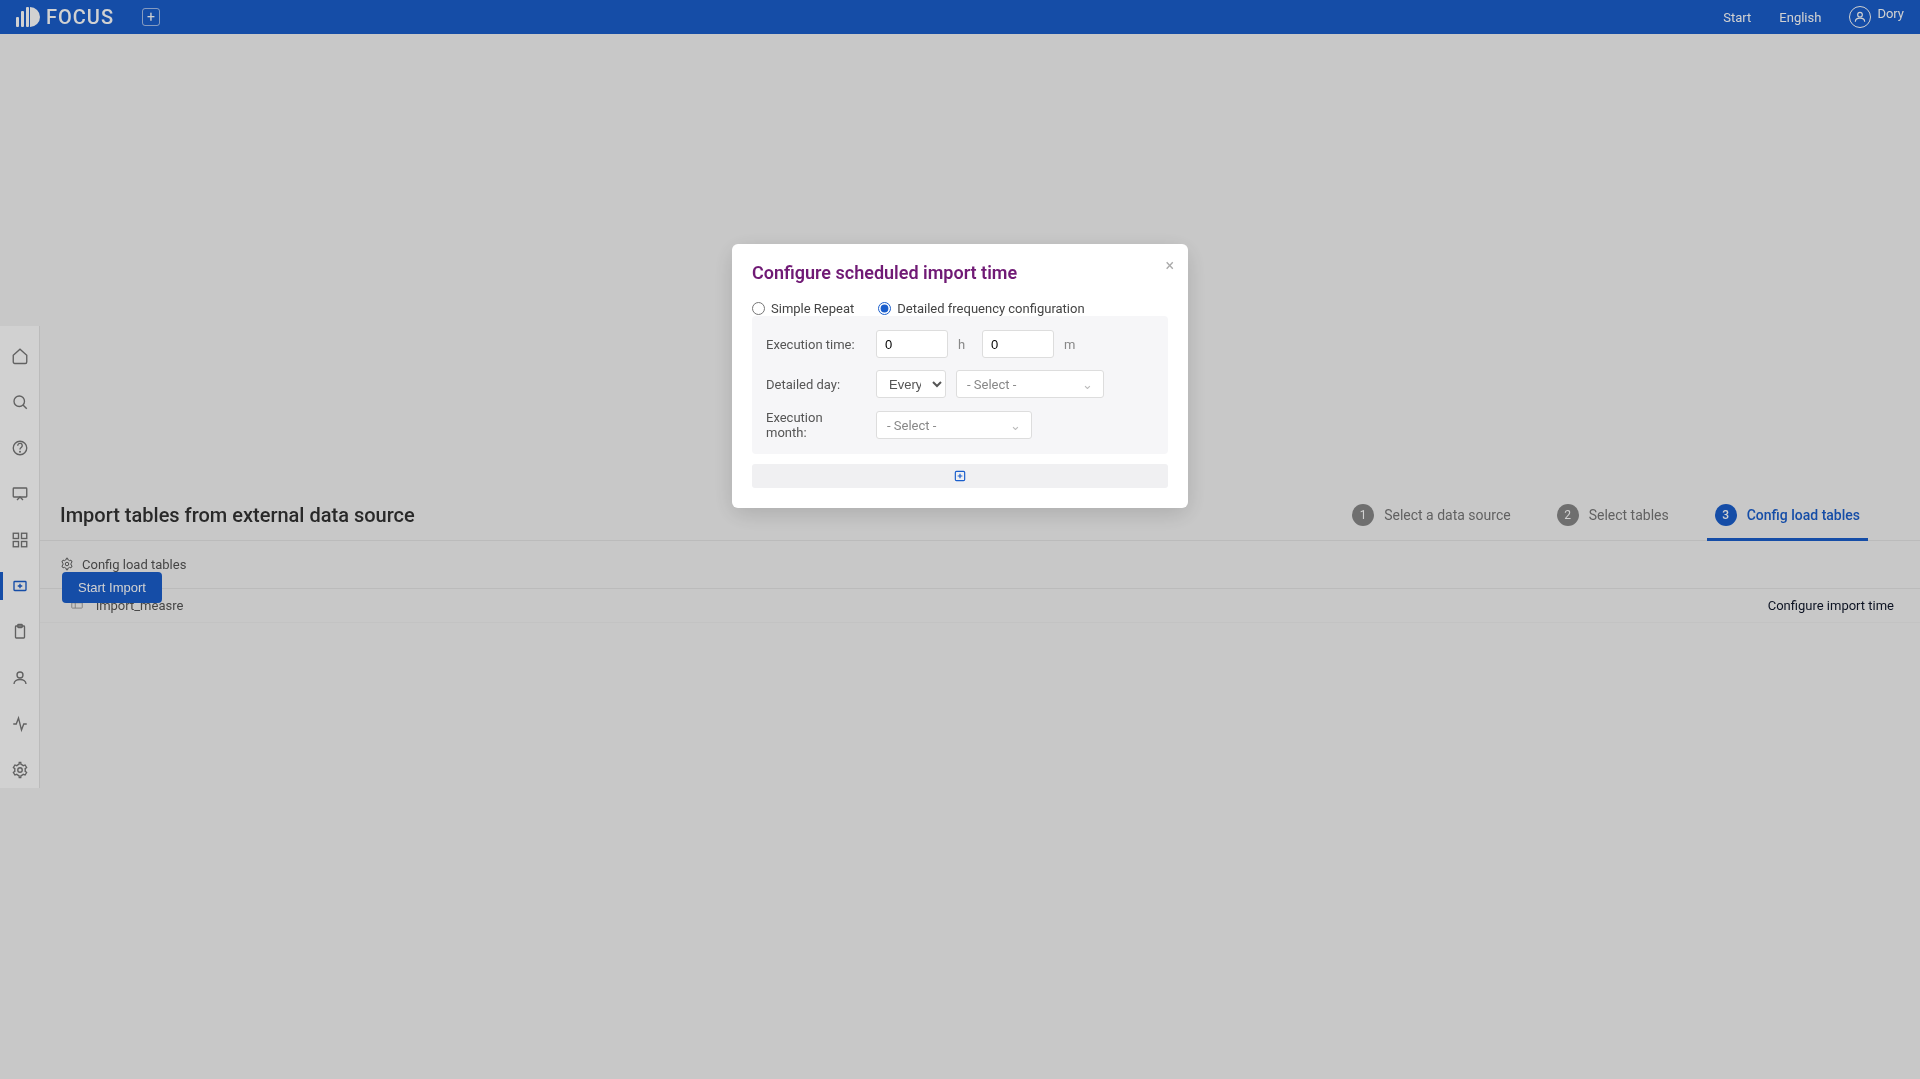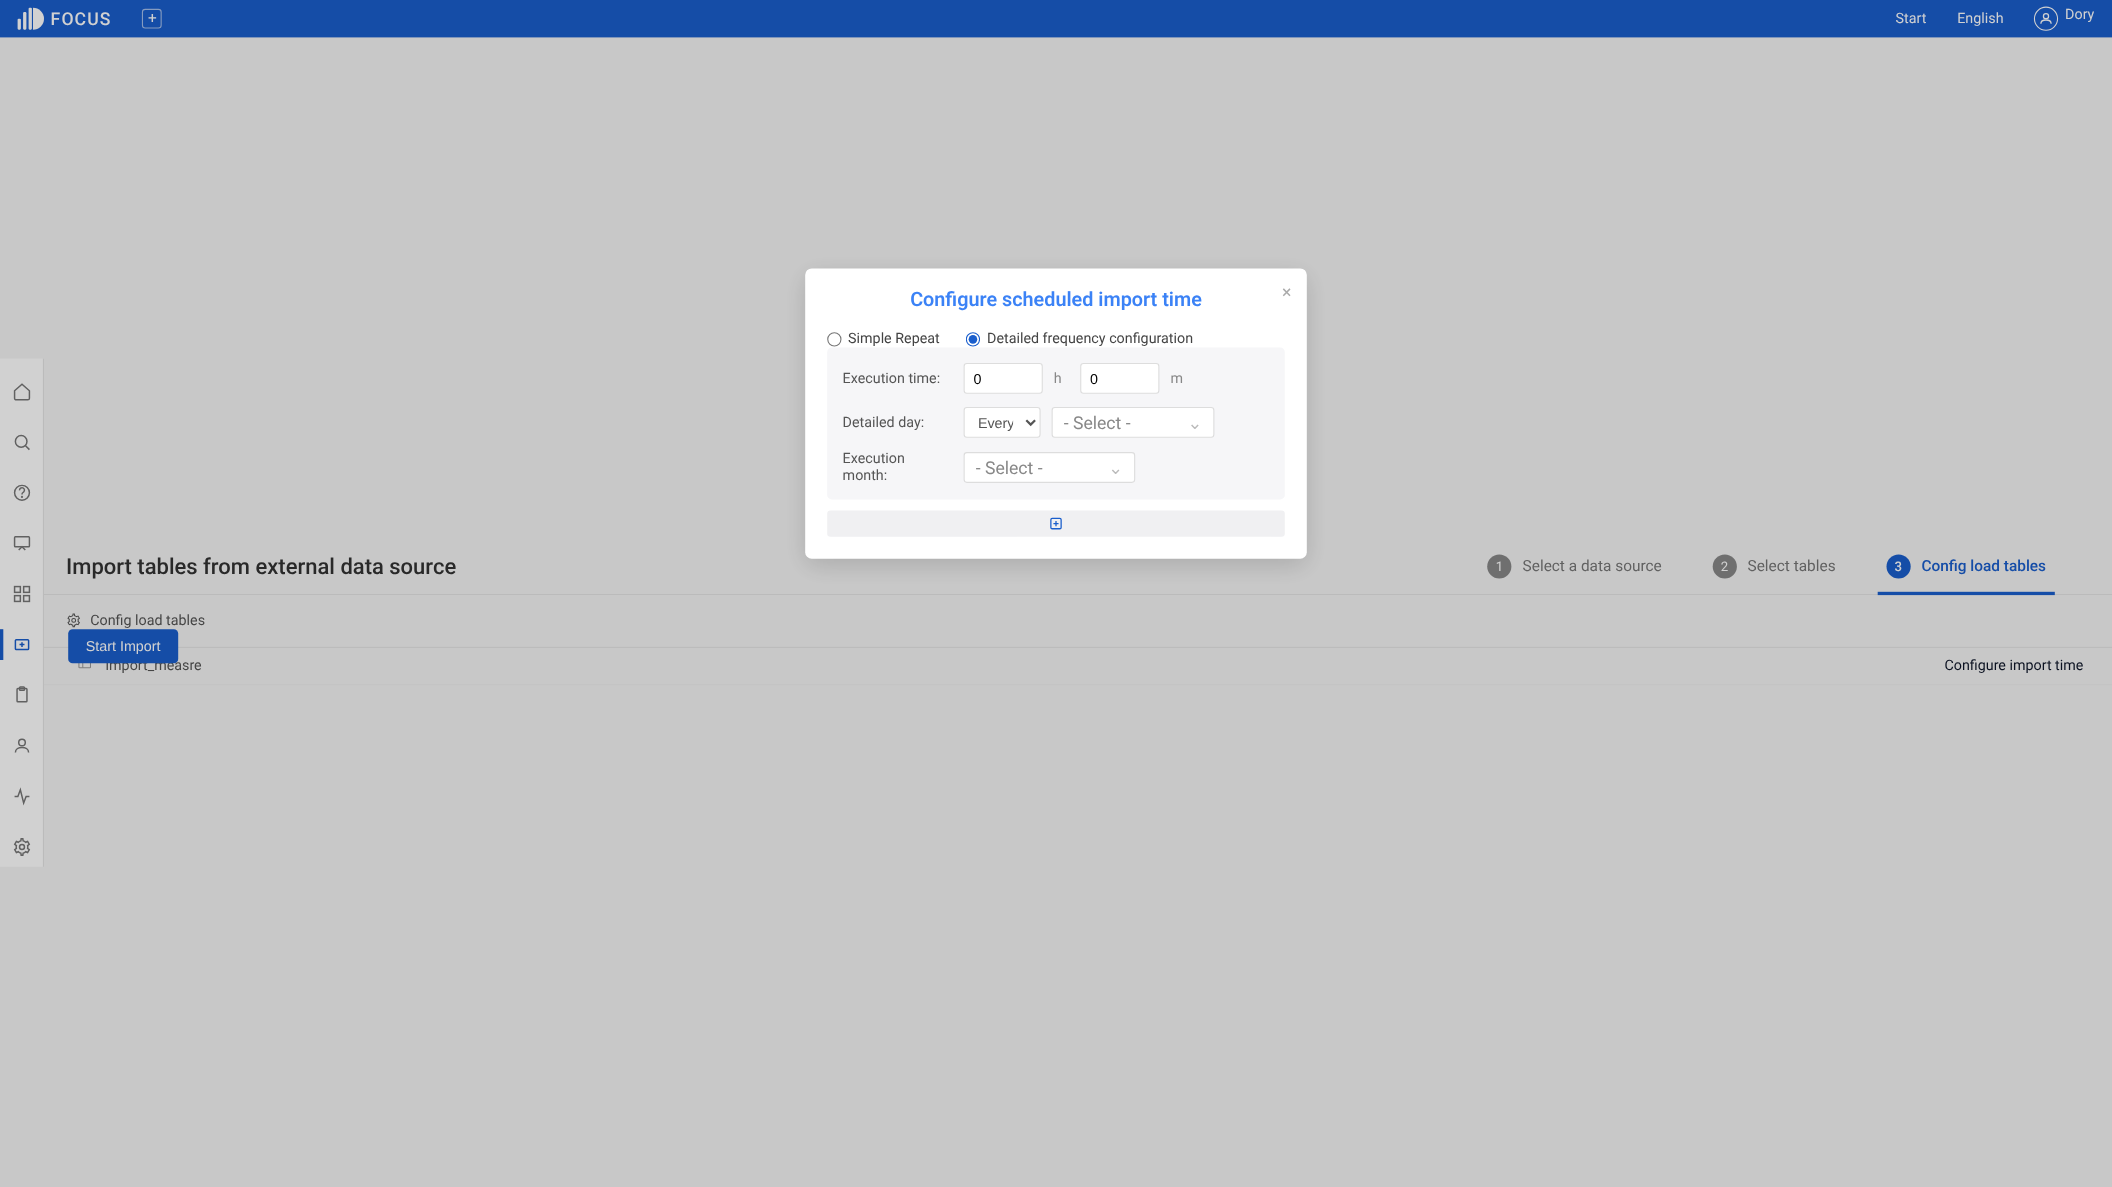--- a/index.html
+++ b/index.html
@@ -1,20 +1,20 @@
 <!DOCTYPE html>
 <html><head>
 <meta charset="utf-8">
 <style>
 * { box-sizing: border-box; margin: 0; padding: 0; }
 body { font-family: -apple-system, BlinkMacSystemFont, "Segoe UI", Roboto, Arial, sans-serif; font-size: 14px; color: #333; background: #f5f5f5; }
 
 
 .header { height: 34px; background: #1a5ecc; display: flex; align-items: center; padding: 0 16px; color: #fff; }
-.logo { display: flex; align-items: center; gap: 6px; font-size: 16px; font-weight: 500; letter-spacing: 1px; }
+.logo { display: flex; align-items: center; gap: 6px; font-size: 20px; font-weight: 500; letter-spacing: 1px; }
 .logo-bars { display: flex; align-items: flex-end; gap: 2px; }
 .logo-bars span { width: 3px; background: #fff; border-radius: 1px; }
 .logo-bars span:nth-child(1){height:10px}
 .logo-bars span:nth-child(2){height:16px}
 .logo-bars span:nth-child(3){height:20px}
 .logo-bars .half{width:10px;height:20px;background:#fff;border-radius:0 10px 10px 0;margin-left:-1px}
 .header-add { margin-left: 28px; width: 18px; height: 18px; border: 1px solid rgba(255,255,255,.6); border-radius: 3px; display:flex;align-items:center;justify-content:center;color:#fff;font-size:14px;cursor:pointer }
 .header-right { margin-left: auto; display: flex; align-items: center; gap: 28px; font-size: 13px; }
 .header-user { display: flex; align-items: flex-start; gap: 6px; }
 .avatar-circle { width: 22px; height: 22px; border: 1.5px solid #fff; border-radius: 50%; display:flex;align-items:center;justify-content:center }
@@ -45,34 +45,34 @@
 .table-row { height: 34px; display:flex; align-items:center; padding: 0 26px 0 70px; border-bottom:1px solid #eee; font-size:13px; color:#555 }
 .table-row .row-icon { margin-right: 12px; margin-left:-40px; color:#999 }
 .table-row .row-link { margin-left:auto; color:#0f172a; cursor:pointer }
 
 .start-btn { position:absolute; left:22px; bottom:20px; background:#1a5ecc; color:#fff; border:none; border-radius:4px; padding:8px 16px; font-size:13px; cursor:pointer }
 
 
 .overlay { position:fixed; inset:0; background:rgba(0,0,0,0.18); display:flex; align-items:flex-start; justify-content:center; }
 .modal { margin-top: 244px; width: 456px; background:#fff; border-radius:6px; box-shadow:0 6px 24px rgba(0,0,0,.15); padding: 18px 20px 20px; position:relative }
 .modal-close { position:absolute; top:12px; right:14px; color:#aaa; cursor:pointer; font-size:16px }
-.modal-title { text-align:center; font-size:18px; font-weight:600; color:#3b82f6; margin-bottom: 18px }
+.modal-title { text-align:left; font-size:18px; font-weight:600; color:#701a75; margin-bottom: 18px }
 .radio-row { display:flex; gap: 24px; font-size:13px; color:#444 }
 .radio-row label { display:flex; align-items:center; gap:6px; cursor:pointer }
 .radio-row input { accent-color:#1a5ecc }
 
 .config-block { background:#f6f6f8; border-radius:4px; padding: 14px 14px 14px 14px; }
 .cfg-row { display:flex; align-items:center; gap: 10px; margin-bottom: 12px; font-size:13px; color:#555 }
 .cfg-row:last-child { margin-bottom:0 }
 .cfg-label { width: 100px; }
 .num-input { width: 72px; height: 28px; border:1px solid #ddd; border-radius:3px; padding: 0 8px; font-size:13px }
 .unit { color:#888; width: 14px }
 .sel { height: 28px; border:1px solid #ddd; border-radius:3px; background:#fff; padding: 0 8px; font-size:13px; color:#555 }
 .sel-small { width: 70px }
-.faux-select { height: 28px; border:1px solid #ddd; border-radius:3px; background:#fff; padding: 0 10px; display:flex; align-items:center; justify-content:space-between; color:#888; cursor:pointer; font-size:16px }
+.faux-select { height: 28px; border:1px solid #ddd; border-radius:3px; background:#fff; padding: 0 10px; display:flex; align-items:center; justify-content:space-between; color:#888; cursor:pointer; font-size:13px }
 .faux-select .chev { color:#bbb }
 .fs-mid { width: 148px }
 .fs-wide { width: 156px }
 
 .add-bar { margin-top: 10px; height: 24px; background:#f0f0f2; border-radius:3px; display:flex; align-items:center; justify-content:center; cursor:pointer }
 .add-bar svg { width:14px;height:14px;color:#1a5ecc }
 
 .modal-foot { display:flex; justify-content:flex-end; margin-top: 28px }
 .submit-btn { background:#2f7cf6; color:#fff; border:none; border-radius:4px; padding: 8px 22px; font-size:13px; cursor:pointer }
 </style>

